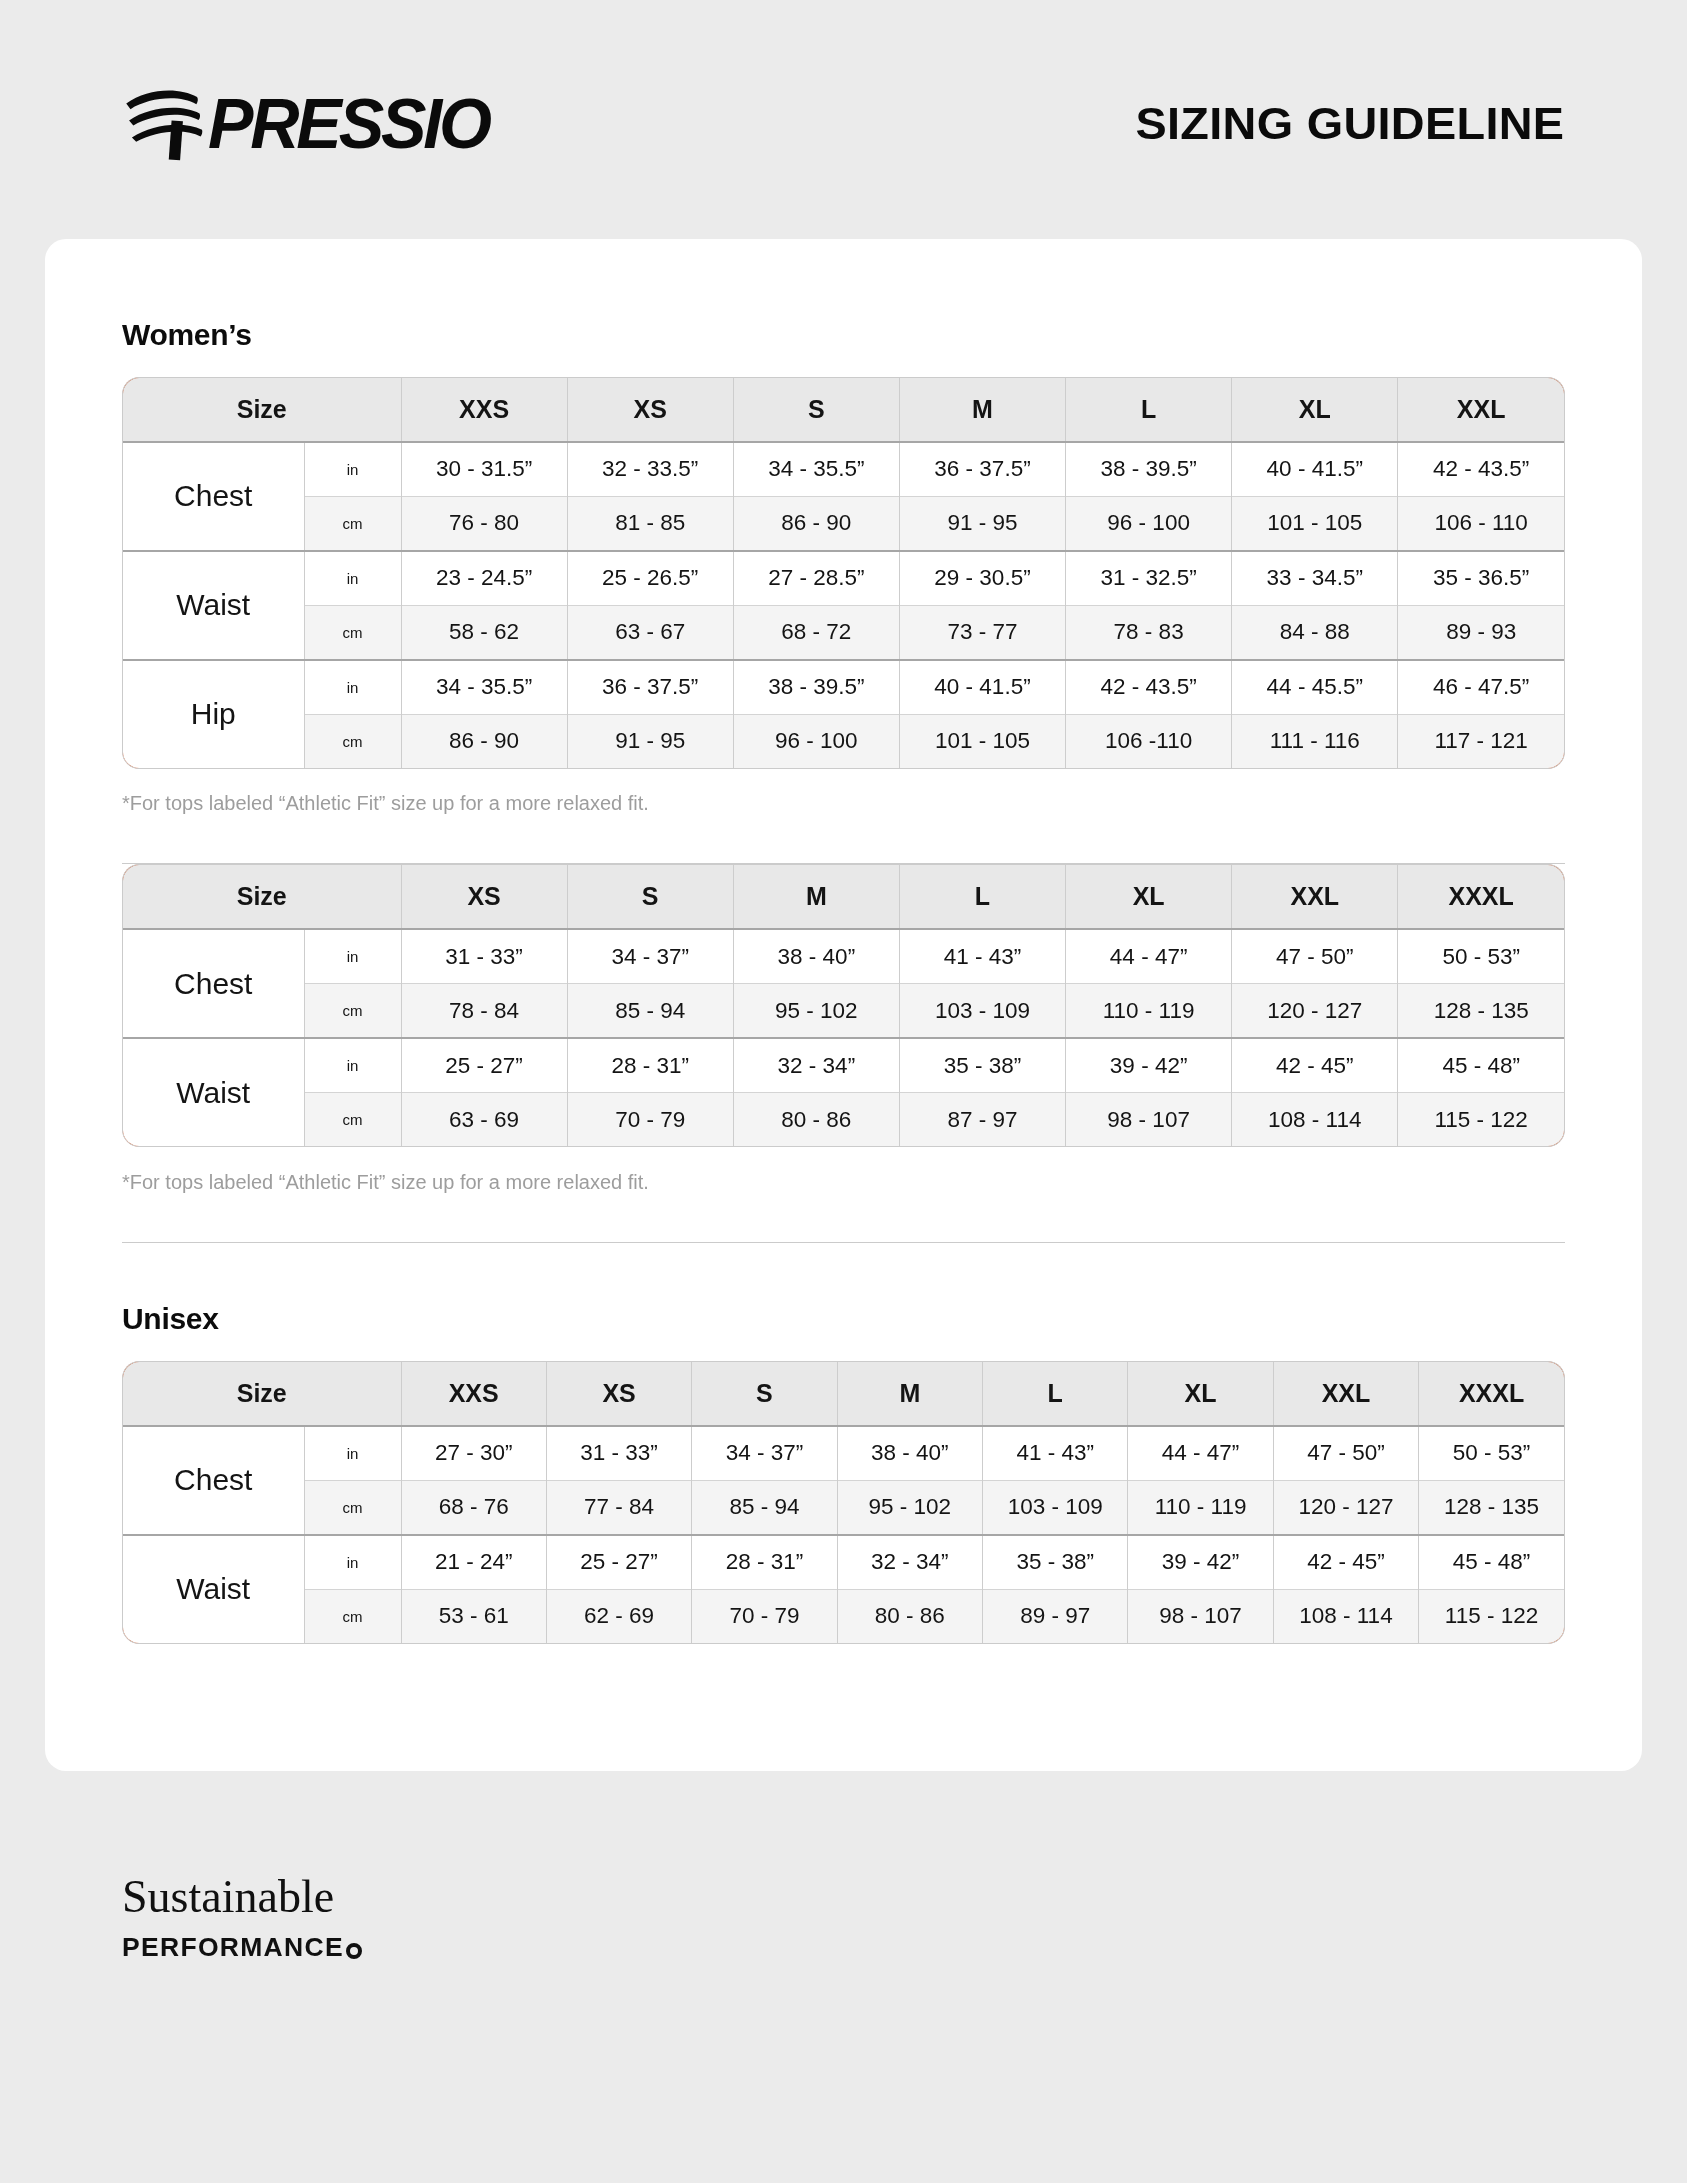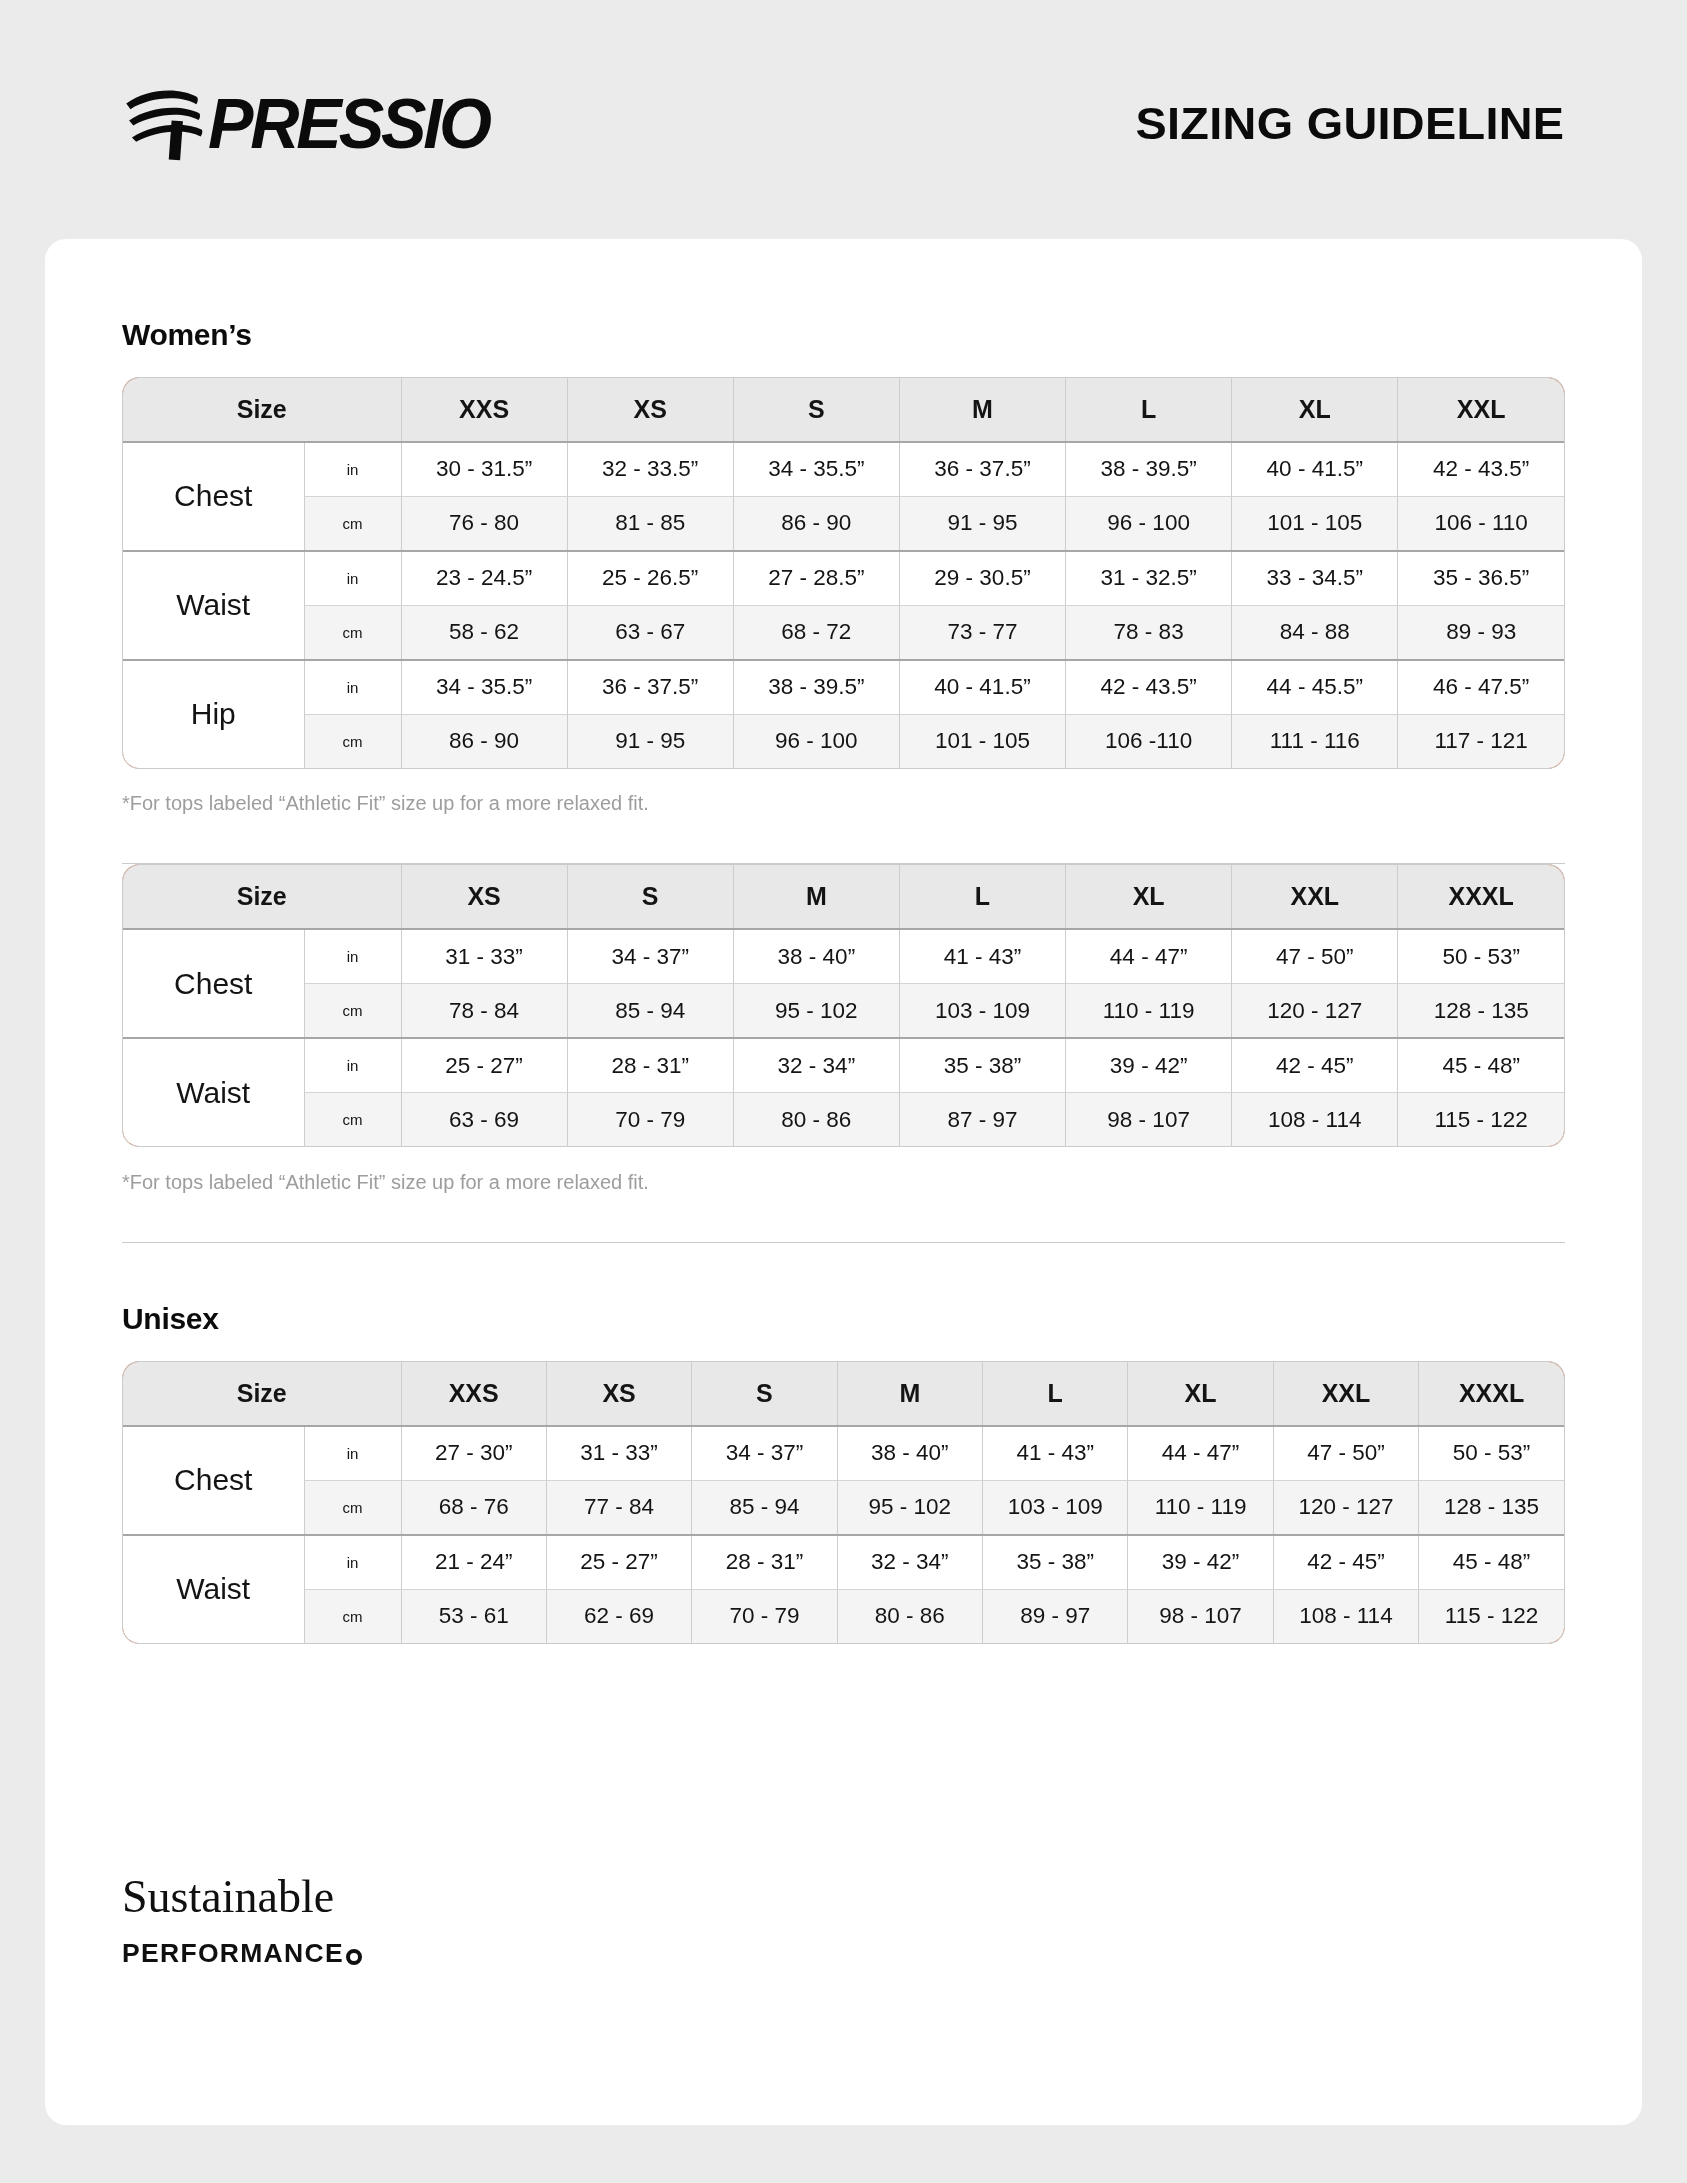--- a/index.html
+++ b/index.html
@@ -21,21 +21,21 @@
   .wordmark{
     font-style:italic;font-weight:900;font-size:71px;line-height:1;
     letter-spacing:-3.3px;color:#0b0b0b;transform:scaleX(0.96);transform-origin:left center;
   }
   .doc-title{
     font-weight:800;font-size:45px;line-height:1;letter-spacing:0.3px;color:#0b0b0b;
     transform:scaleX(1.04);transform-origin:right center;
   }
   
   .card{
-    position:absolute;left:45px;top:239px;width:1597px;height:1886px;
+    position:absolute;left:45px;top:239px;width:1597px;height:1532px;
     background:#ffffff;border-radius:21px;
     padding:81px 77px 0;box-sizing:border-box;
   }
   .section-heading{
     margin:0 0 26.5px;font-size:30px;line-height:1;font-weight:800;
     letter-spacing:-0.3px;color:#0c0c0c;
   }
   .section-heading.mt{margin-top:61px;}
   
   .tbl-wrap{
@@ -67,21 +67,21 @@
     margin:22.5px 0 0;font-size:20px;line-height:1.2;color:#9d9d9d;letter-spacing:0;
   }
   .divider{margin-top:48px;height:1.3px;background:#cbcbcb;}
   
   .footer-logo{margin-top:230px;}
   .footer-serif{
     font-family:"Liberation Serif","DejaVu Serif",serif;
     font-size:46px;line-height:1;font-weight:500;color:#101010;letter-spacing:0;
   }
   .footer-caps{
-    display:flex;align-items:flex-end;margin-top:20px;
+    display:flex;align-items:flex-end;margin-top:14px;
     font-size:26.5px;line-height:1;font-weight:700;letter-spacing:1.3px;color:#101010;
   }
   .ring{
     display:inline-block;width:8px;height:8px;margin:0 0 1.3px 2.6px;
     border:4px solid #101010;border-radius:50%;
   }
 </style>
 </head>
 <body>
 

